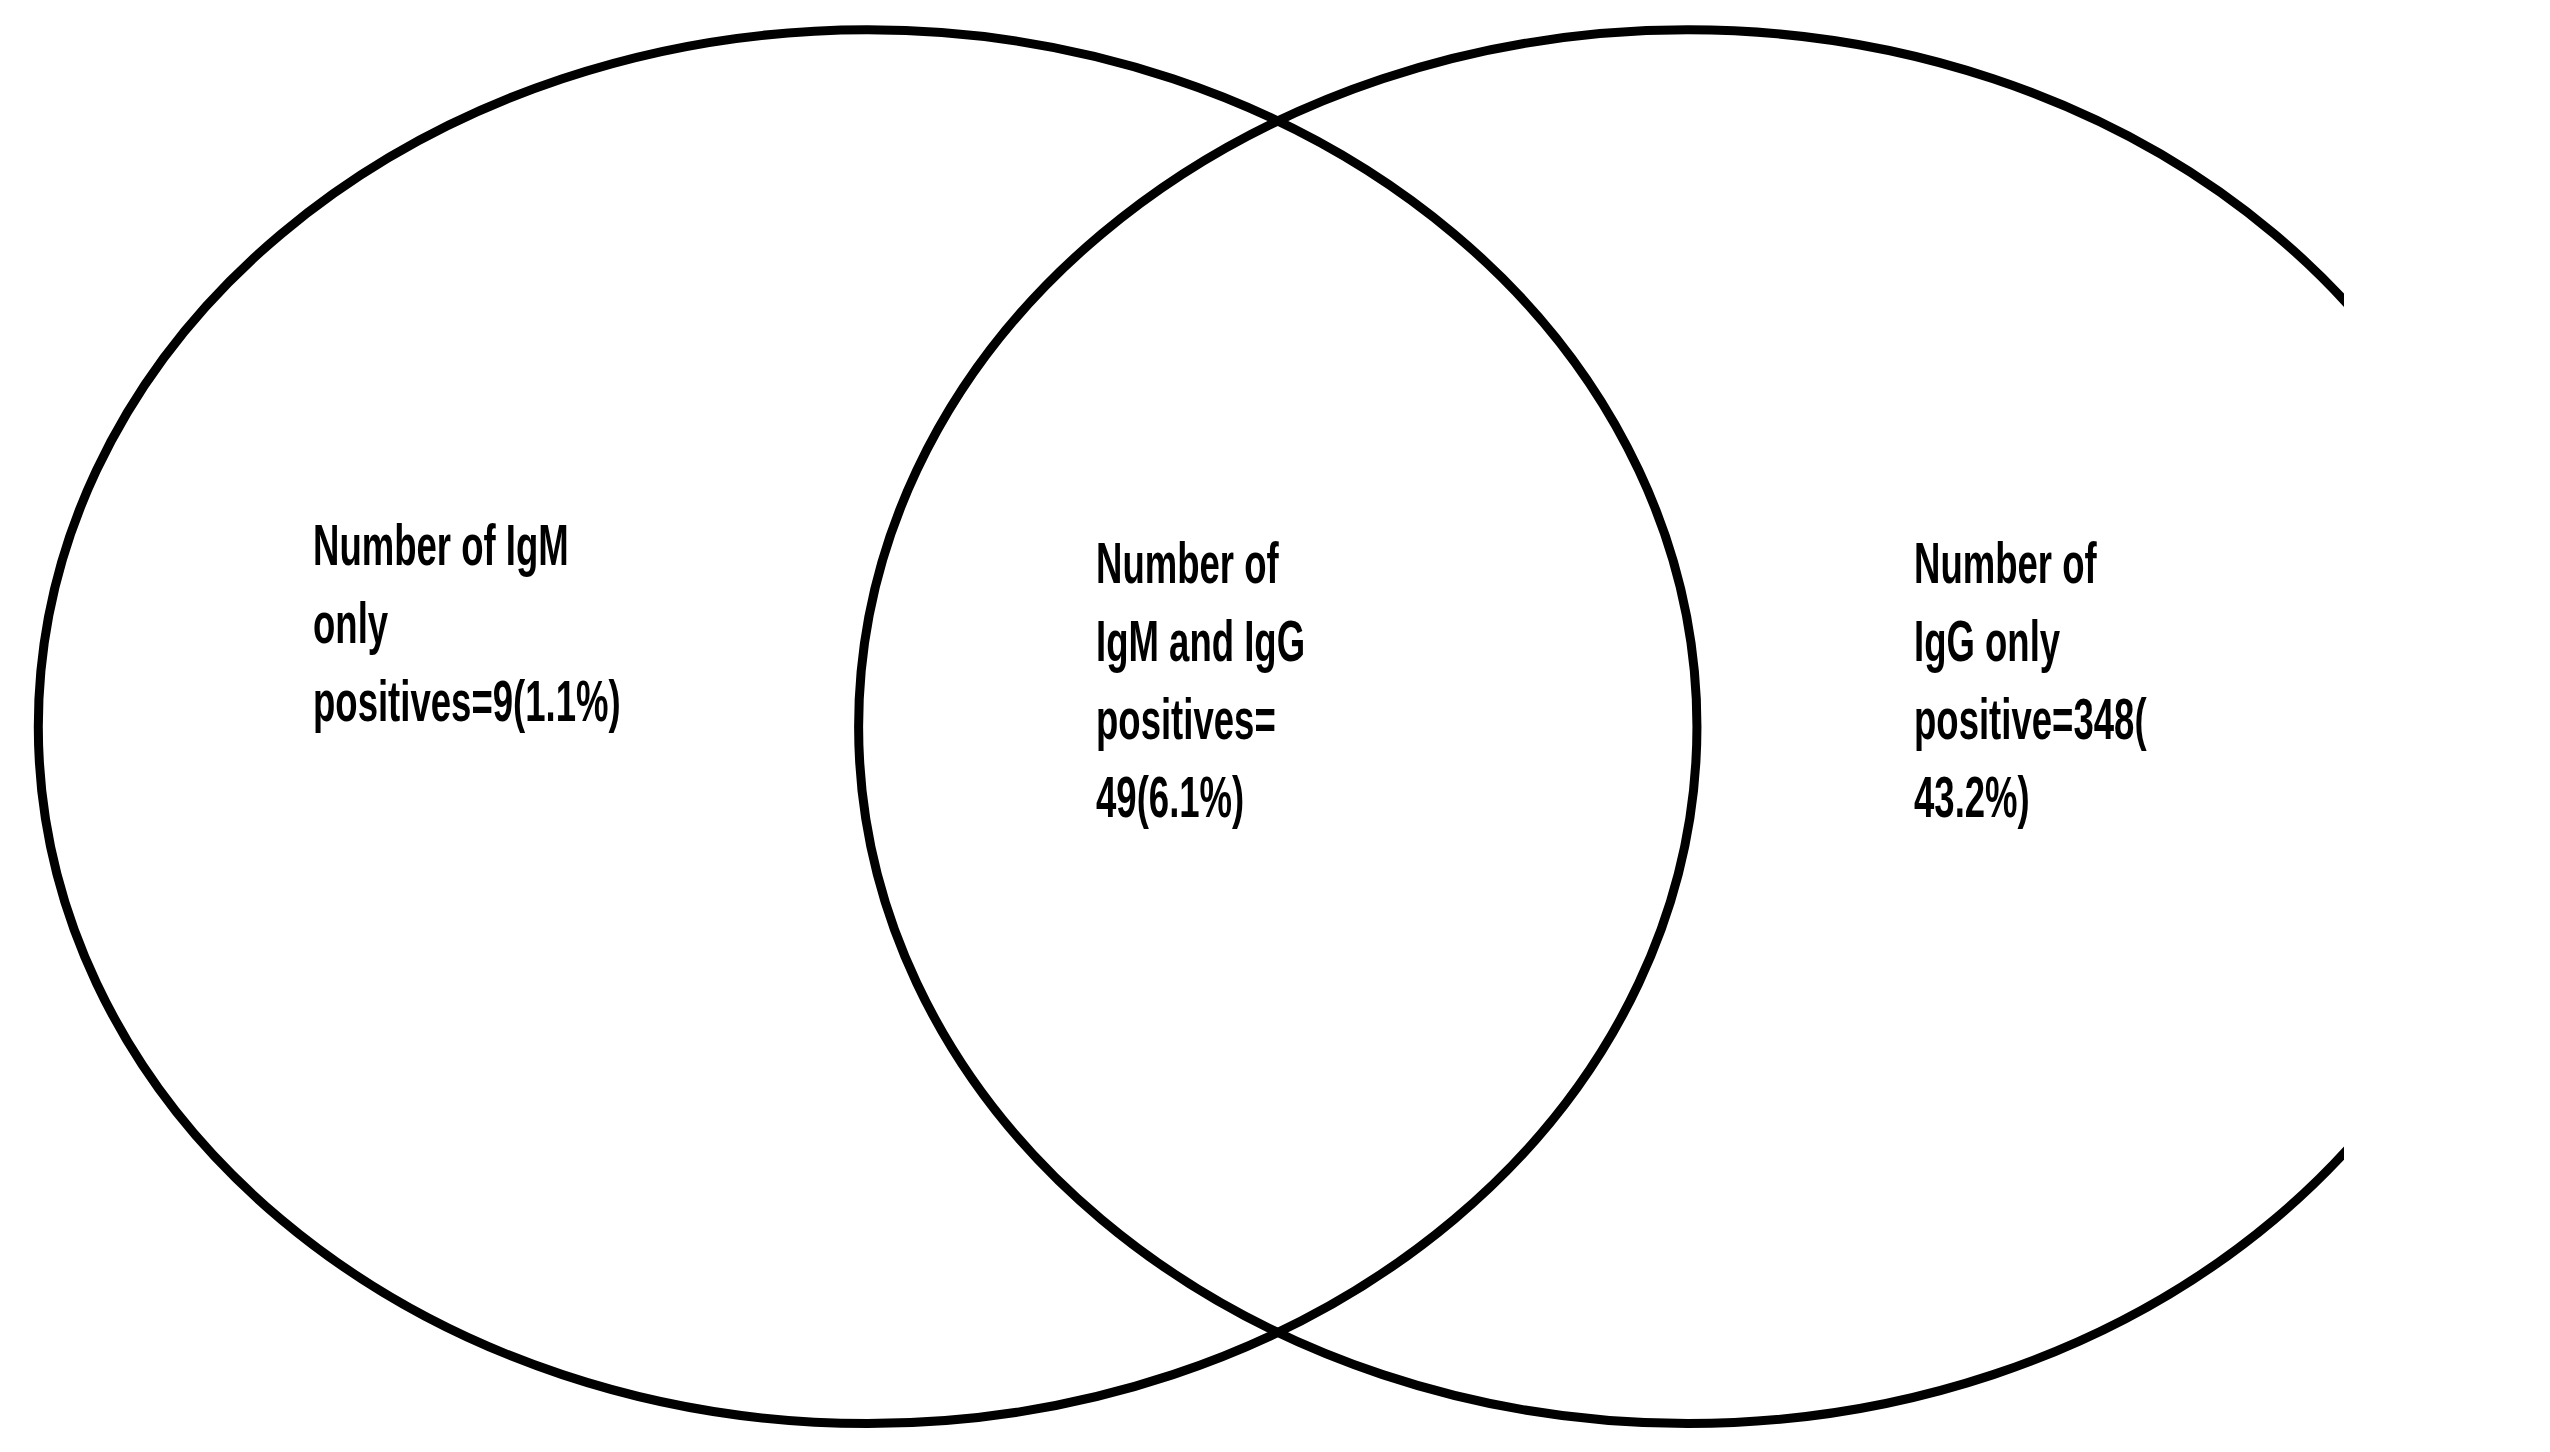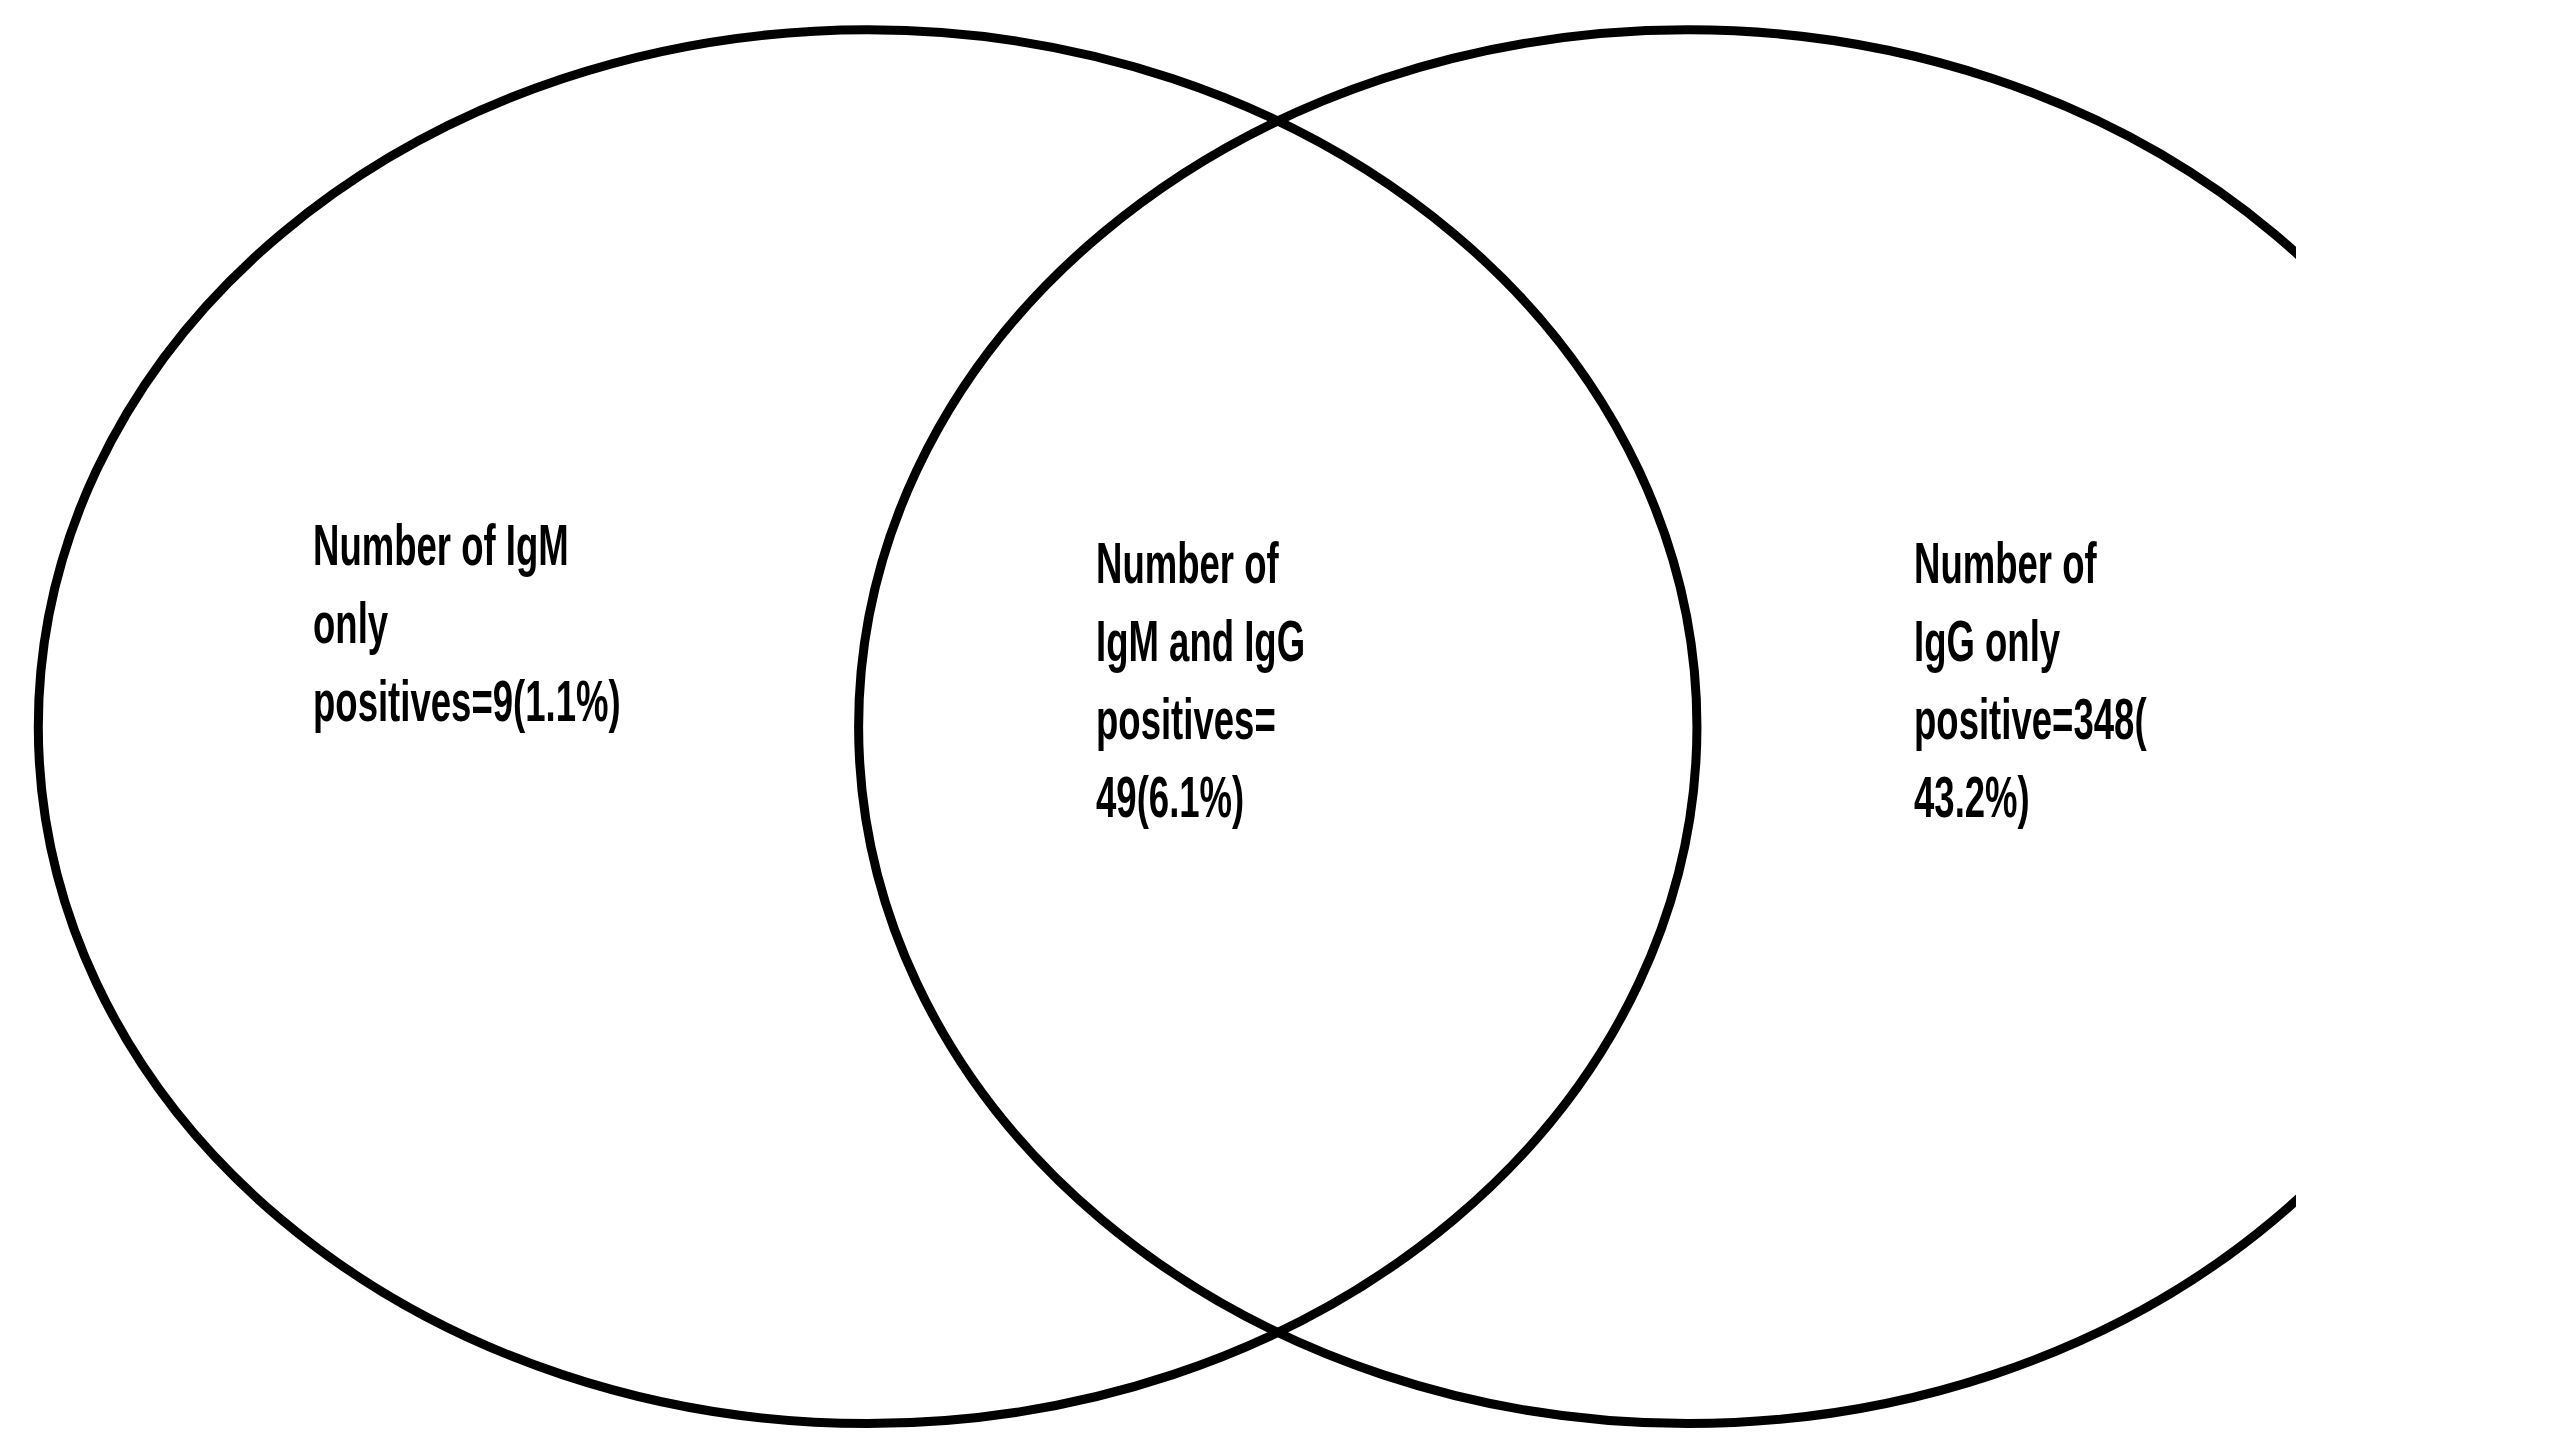--- a/index.html
+++ b/index.html
@@ -7,20 +7,21 @@
     padding: 0;
     background: #ffffff;
   }
   .canvas {
     position: relative;
     width: 2296px;
     height: 1452px;
     background: #ffffff;
     overflow: hidden;
     font-family: "Liberation Sans", sans-serif;
+    padding-left: 48px;
   }
   .venn-svg {
     position: absolute;
     left: 0;
     top: 0;
     width: 2550px;
     height: 1452px;
     display: block;
   }
   .region-label {

